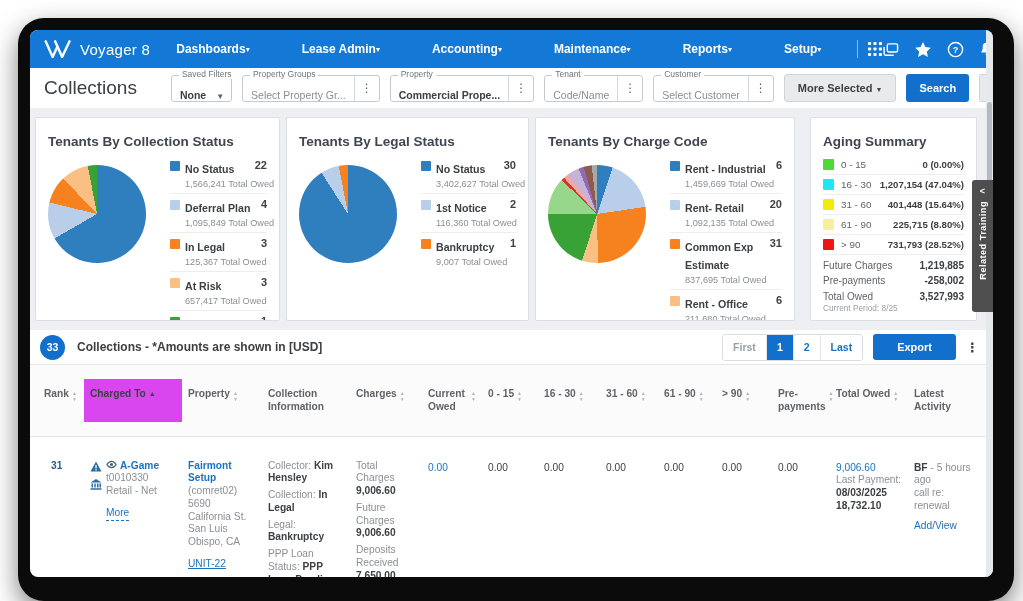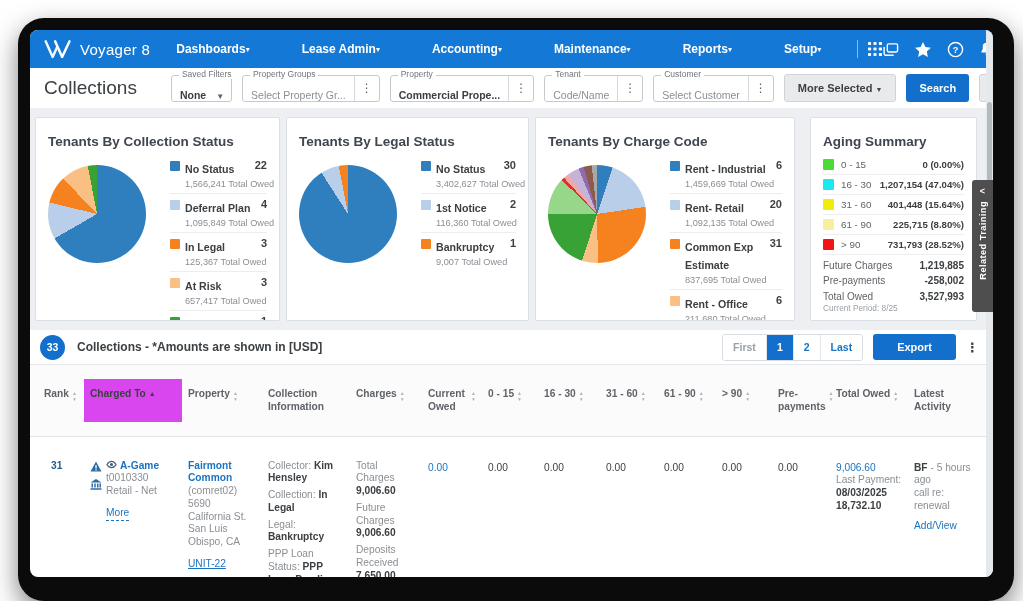--- a/index.html
+++ b/index.html
@@ -478,21 +478,21 @@
                     </svg></span>
                 </span>
                 <span><span class="nameline">
                     <span><svg width="11" height="9" viewBox="0 0 24 18">
                         <path d="M12 2C6 2 2 9 2 9s4 7 10 7 10-7 10-7-4-7-10-7z" fill="none" stroke="#45617e" stroke-width="2.6"></path>
                         <circle cx="12" cy="9" r="3.4" fill="#45617e"></circle>
                       </svg></span>
                     <a class="lnk b">A-Game</a>
                   </span><div class="g">t0010330</div><div class="g">Retail - Net</div><a class="lnk more">More</a></span>
               </div>
-              <div class="td"><a class="lnk b">Fairmont Common</a><div class="g">(comret02)</div><div class="g">5690 California St.</div><div class="g">San Luis Obispo, CA</div><a class="lnk unit">UNIT-22</a></div>
+              <div class="td"><a class="lnk b">Fairmont Setup</a><div class="g">(comret02)</div><div class="g">5690 California St.</div><div class="g">San Luis Obispo, CA</div><a class="lnk unit">UNIT-22</a></div>
               <div class="td">
                 <div class="pair"><span class="g">Collector:</span> <span class="b">Kim Hensley</span></div>
                 <div class="pair"><span class="g">Collection:</span> <span class="b">In Legal</span></div>
                 <div class="pair"><span class="g">Legal:</span> <span class="b">Bankruptcy</span></div>
                 <div class="pair"><span class="g">PPP Loan Status:</span> <span class="b">PPP Loan Pending</span></div>
               </div>
               <div class="td">
                 <div class="pair">
                   <div class="g">Total Charges</div>
                   <div class="b">9,006.60</div>

